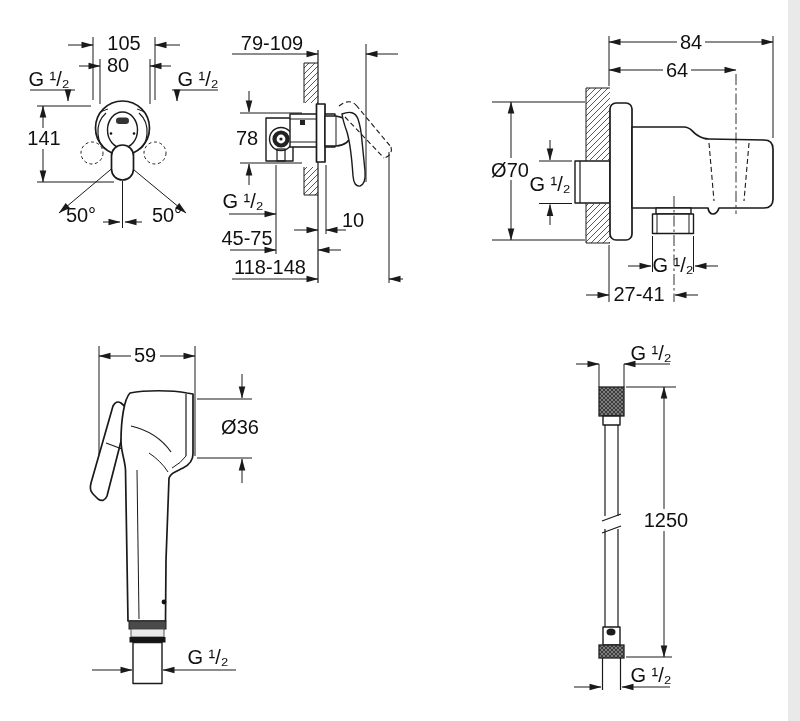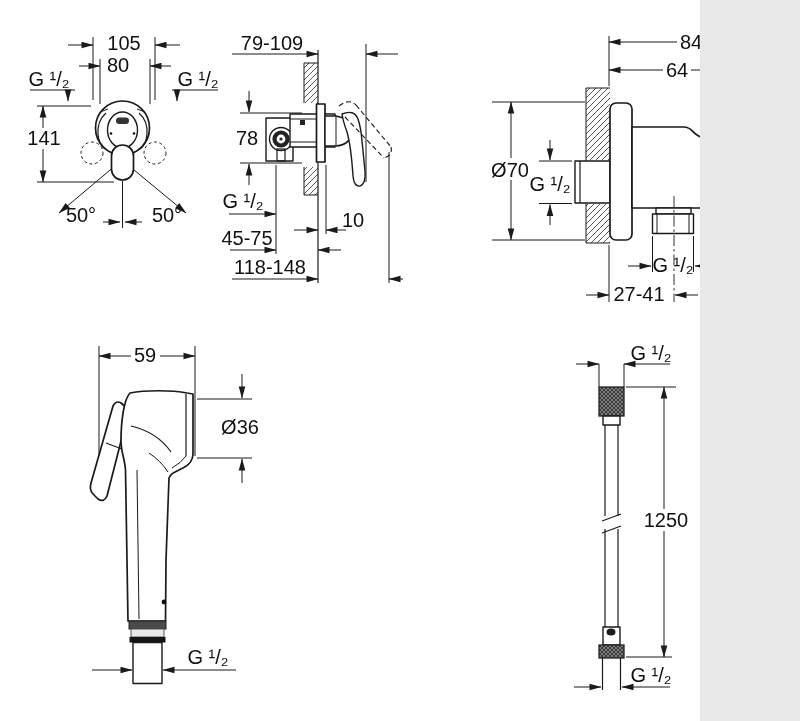--- a/index.html
+++ b/index.html
@@ -1,16 +1,16 @@
 <!DOCTYPE html>
 <html><head>
 <meta charset="utf-8">
 <style>
   html,body{margin:0;padding:0;background:#e9e9e9;}
-  .canvas{position:relative;width:700px;height:721px;background:#ffffff;overflow:hidden;}
+  .canvas{position:relative;width:788px;height:721px;background:#ffffff;overflow:hidden;}
   svg{position:absolute;left:0;top:0;}
   svg text{font-family:"Liberation Sans","DejaVu Sans",sans-serif;font-size:20px;fill:#111;}
   .o{fill:#fff;stroke:#1a1a1a;stroke-width:1.7;stroke-linejoin:round;}
   .o2{fill:#fff;stroke:#1a1a1a;stroke-width:1.4;stroke-linejoin:round;}
   .t{fill:none;stroke:#1a1a1a;stroke-width:1;}
   .t2{fill:none;stroke:#1a1a1a;stroke-width:1.2;}
   .dim{fill:none;stroke:#1a1a1a;stroke-width:1;}
   .dash{fill:none;stroke:#1a1a1a;stroke-width:1.1;stroke-dasharray:5 3;}
   .cdash{fill:none;stroke:#1a1a1a;stroke-width:0.9;stroke-dasharray:11 3 2.5 3;}
   .cir-dash{fill:none;stroke:#222;stroke-width:1;stroke-dasharray:3 2.6;}

